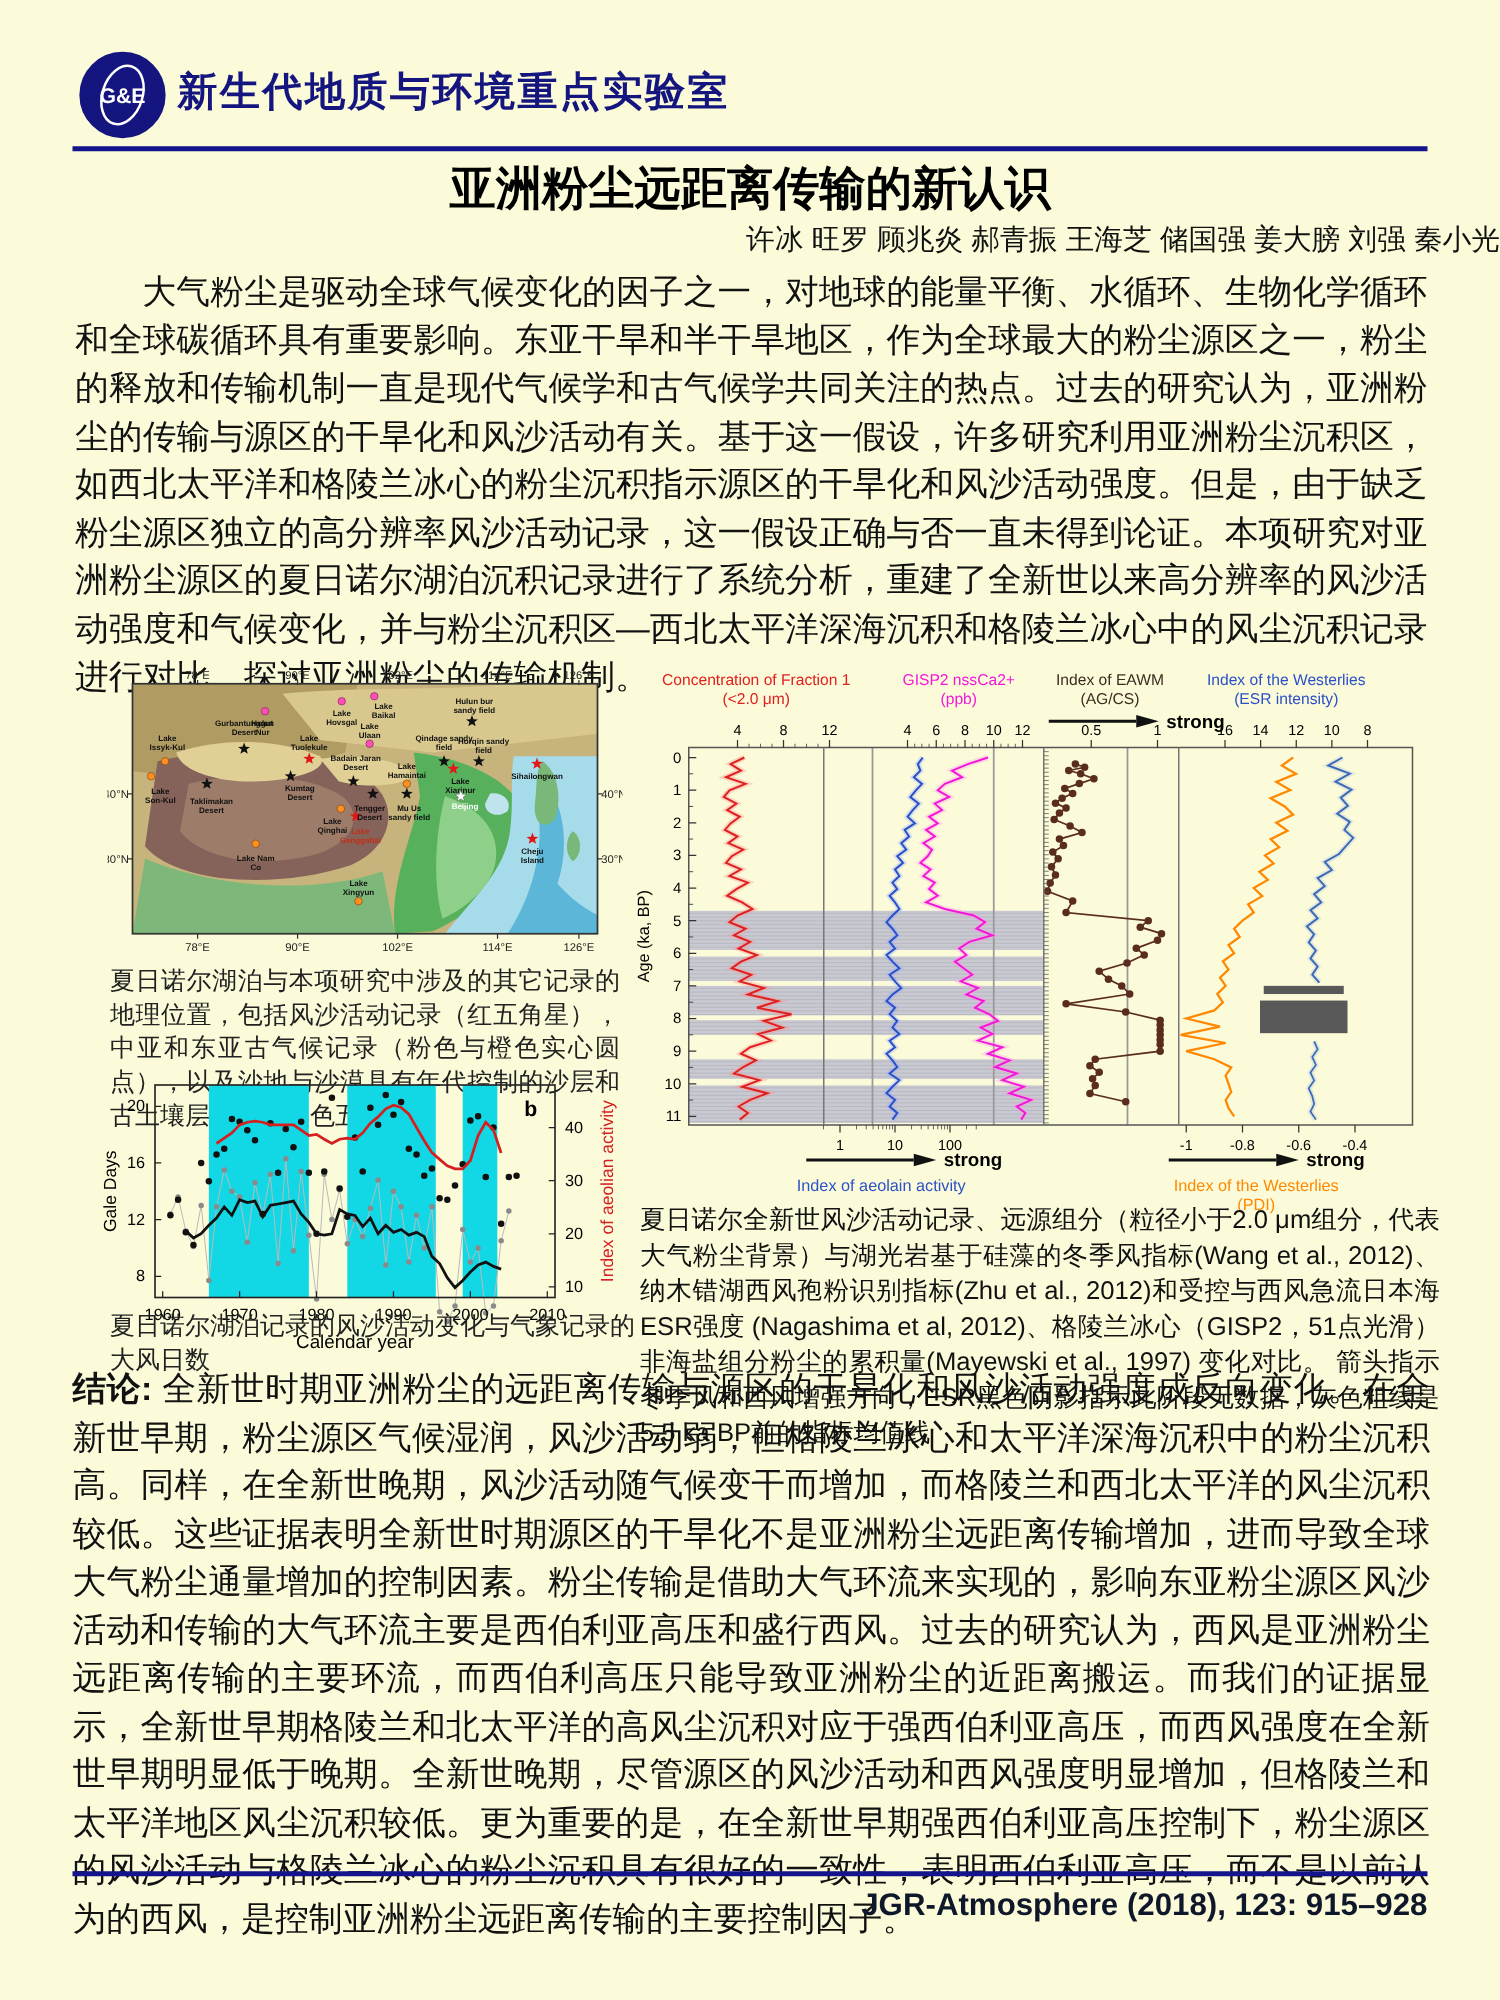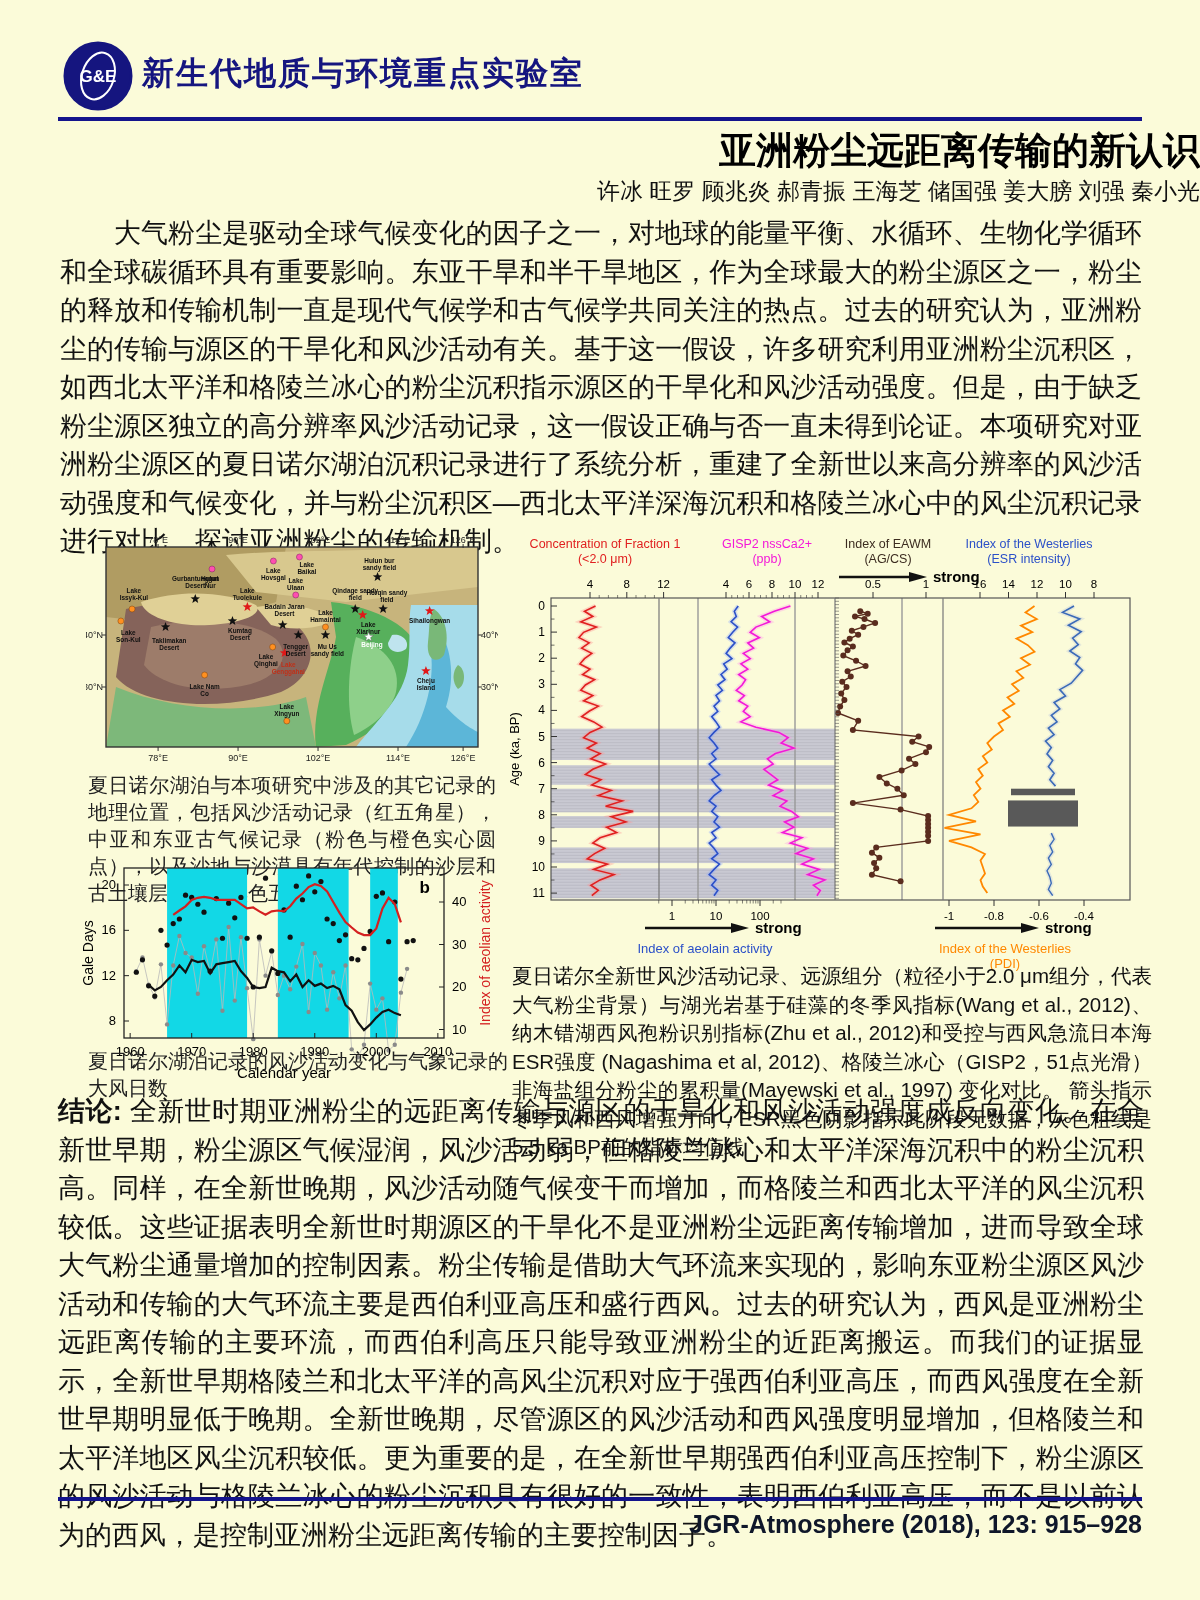--- a/index.html
+++ b/index.html
@@ -1,21 +1,21 @@
 <!DOCTYPE html>
 <html><head>
 <meta charset="utf-8">
 <style>
   html,body{margin:0;padding:0;}
   .page{position:relative;width:1200px;height:1600px;background:#fbfbd9;
         font-family:"Liberation Sans","DejaVu Sans",sans-serif;color:#111;overflow:hidden;}
   .abs{position:absolute;}
   .lab-title{font-size:32px;font-weight:bold;color:#15157f;letter-spacing:2px;}
   .rule{background:#14148c;height:4px;}
-  .main-title{width:1200px;text-align:right;font-size:37px;font-weight:bold;color:#000;}
+  .main-title{width:1200px;text-align:center;font-size:37px;font-weight:bold;color:#000;}
   .authors{width:1200px;text-align:right;font-size:23px;color:#111;}
   .body-par{font-size:27px;line-height:38.5px;text-align:justify;text-justify:inter-ideograph;}
   .indent{text-indent:2em;}
   .cap{font-size:20px;line-height:27px;color:#222;text-align:justify;}
   .cap2{font-size:20.5px;line-height:28.5px;color:#111;text-align:justify;}
   .footer{font-size:25px;font-weight:bold;color:#0f172a;text-align:right;}
   svg text{font-family:"Liberation Sans","DejaVu Sans",sans-serif;}
   .logo-circle{fill:#15157f;}
 </style>
 </head>

